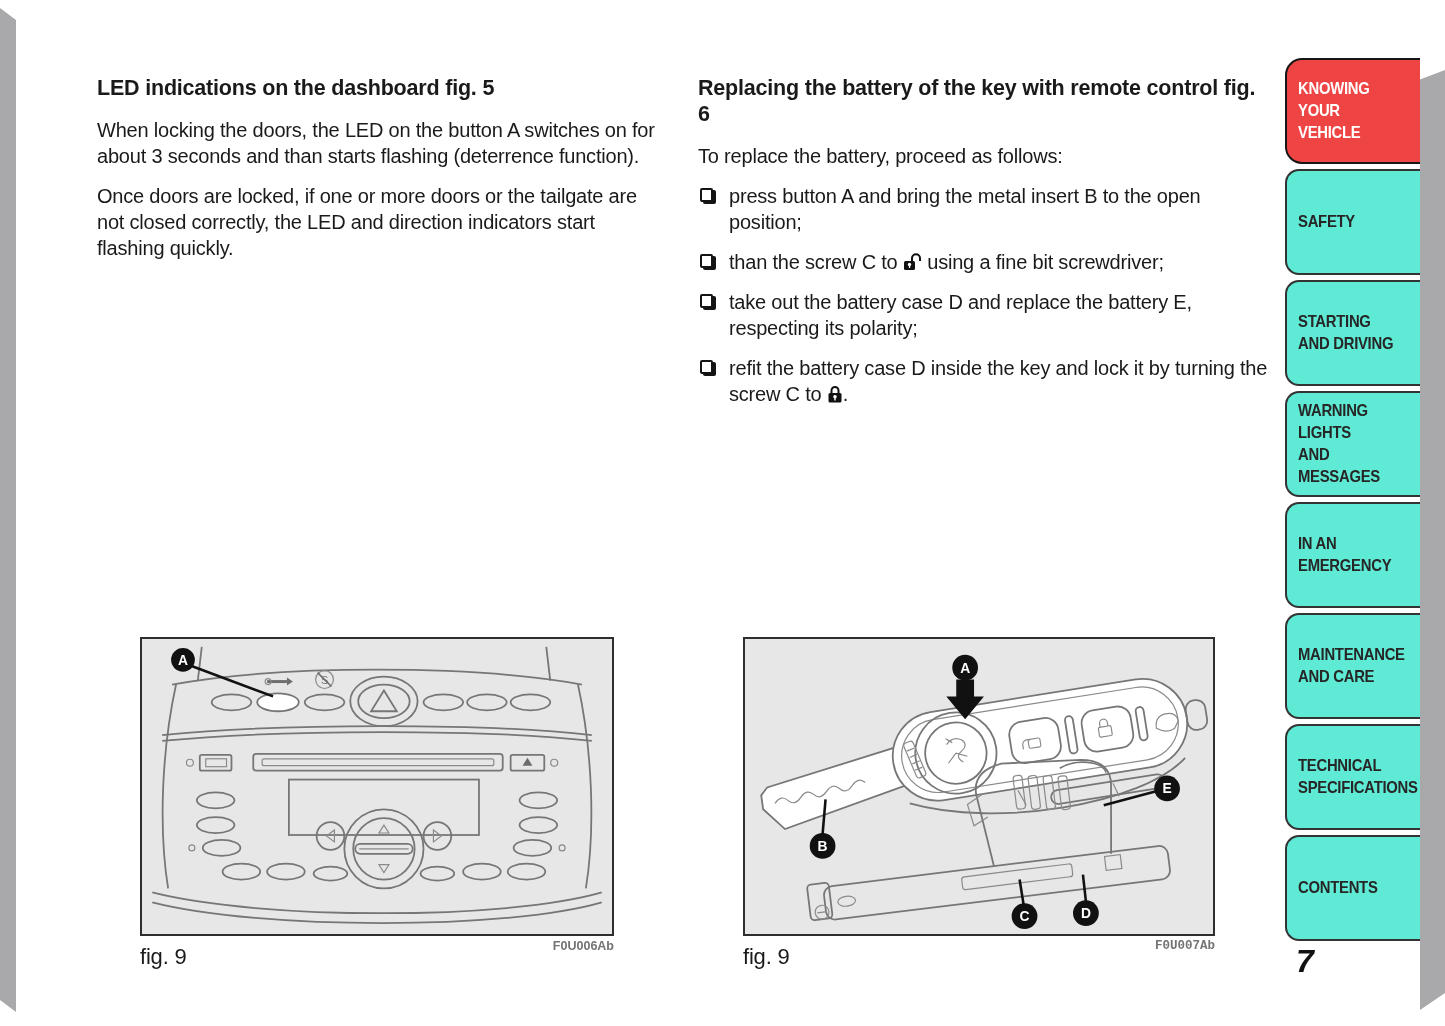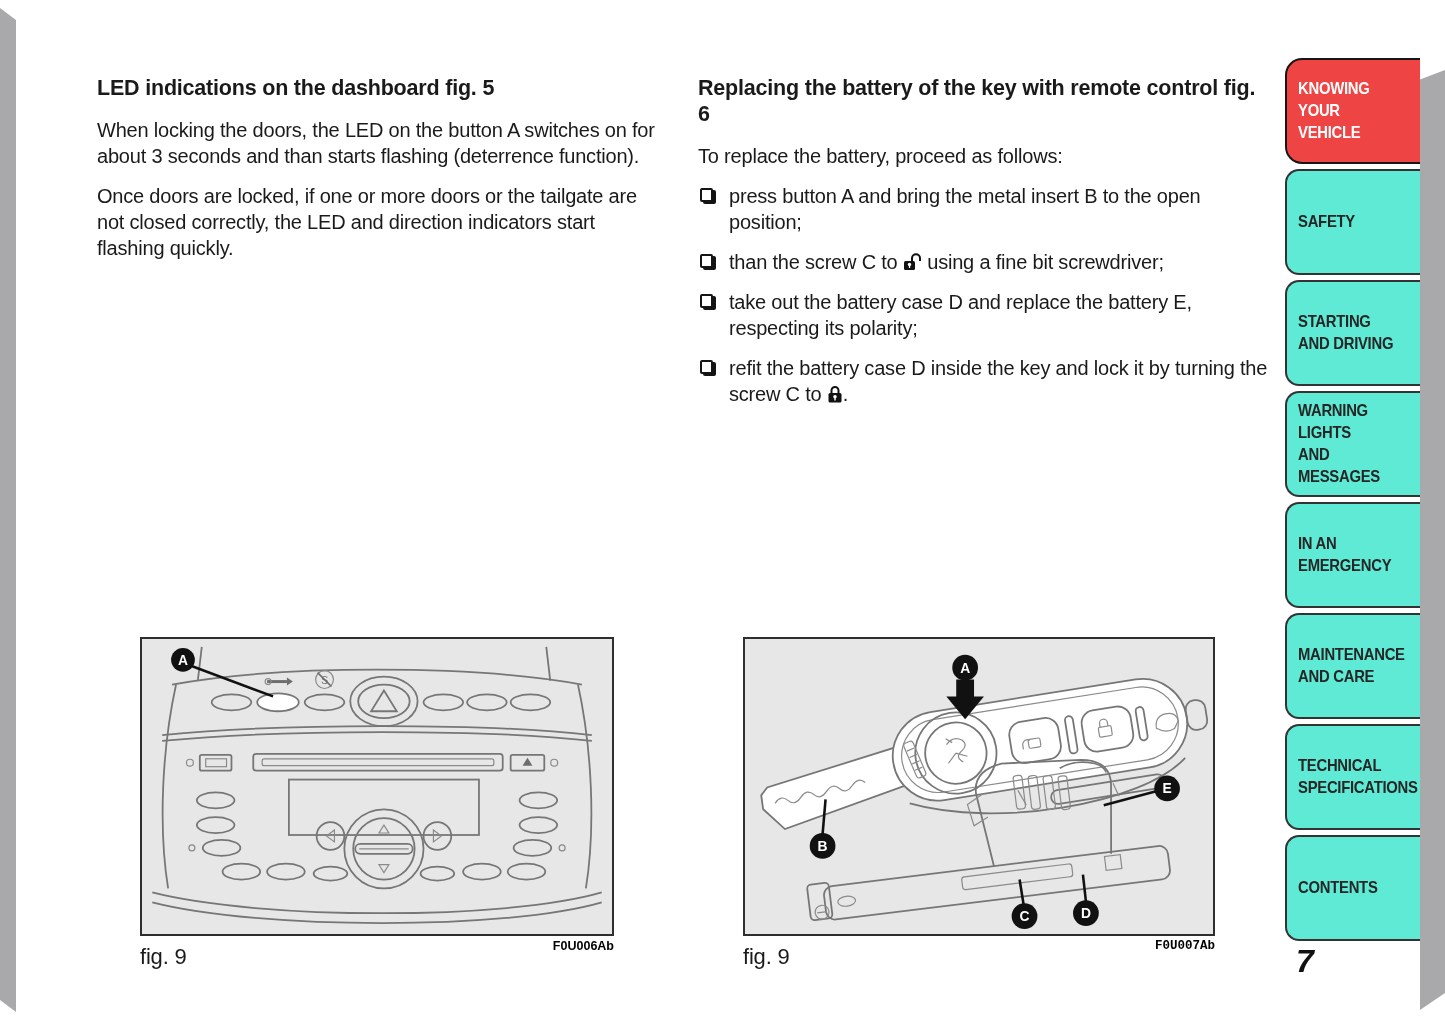--- a/index.html
+++ b/index.html
@@ -46,21 +46,21 @@
   .figure-box {
     position:absolute; width:474px; height:299px;
     background:#e7e7e7; border:2px solid #2e2e2e;
   }
   .figure-box svg { display:block; width:100%; height:100%; }
   #fig5-box { left:140px; top:637px; }
   #fig6-box { left:743px; top:637px; width:472px; }
   .fig-caption { position:absolute; font-size:22px; letter-spacing:-0.2px; }
   #fig5-caption { left:140px; top:944px; }
   #fig6-caption { left:743px; top:944px; }
-  .fig-code { position:absolute; font-size:12.5px; font-weight:bold; color:#000000; }
+  .fig-code { position:absolute; font-size:12.5px; font-weight:bold; color:#737373; }
   #fig5-code { left:140px; width:474px; top:939px; text-align:right; }
   #fig6-code { left:743px; width:472px; top:939px; text-align:right;font-family:Liberation Mono, monospace; }
 
   
   .sidebar { position:absolute; left:1285px; top:0; width:135px; height:1026px; }
   .tab {
     position:absolute; left:0; width:135px; height:106px;
     background:#5eead4; border:2px solid #333;
     border-right:none; border-radius:14px 0 0 14px;
     display:flex; align-items:center;

